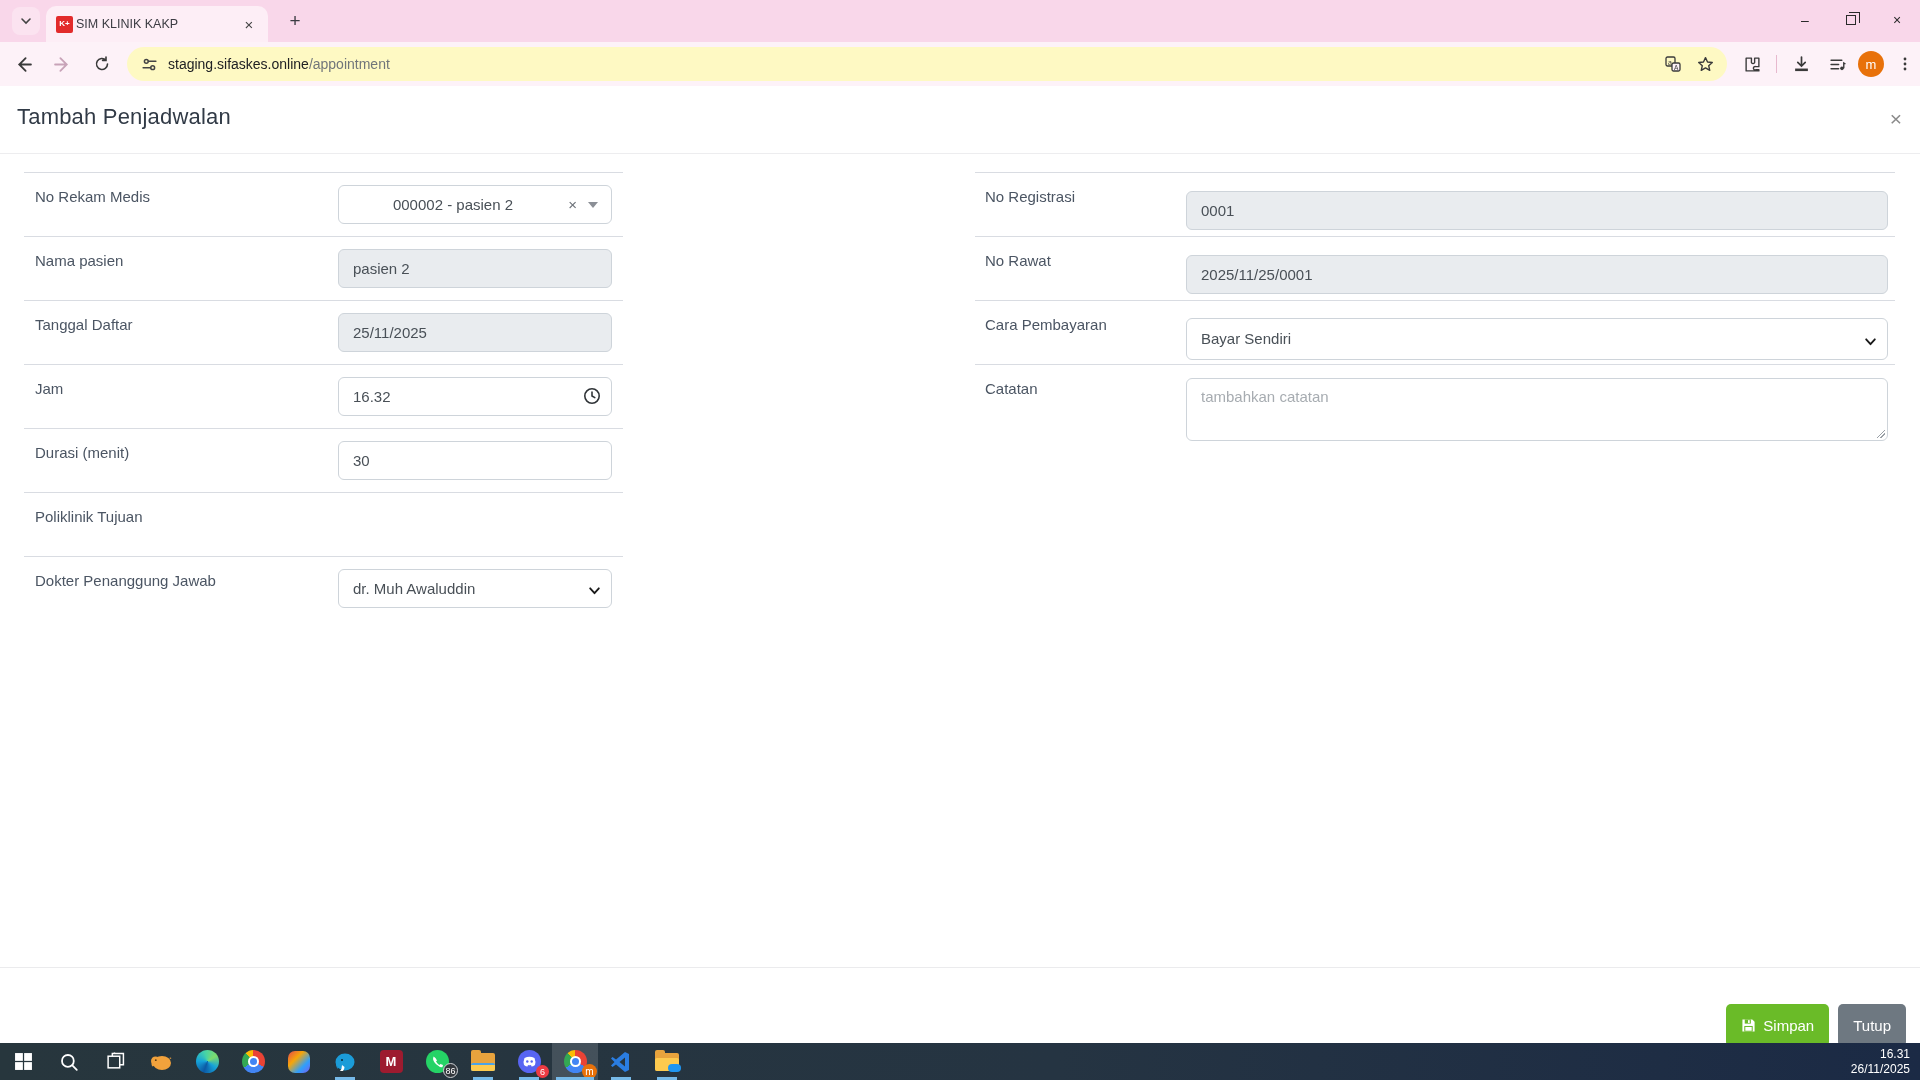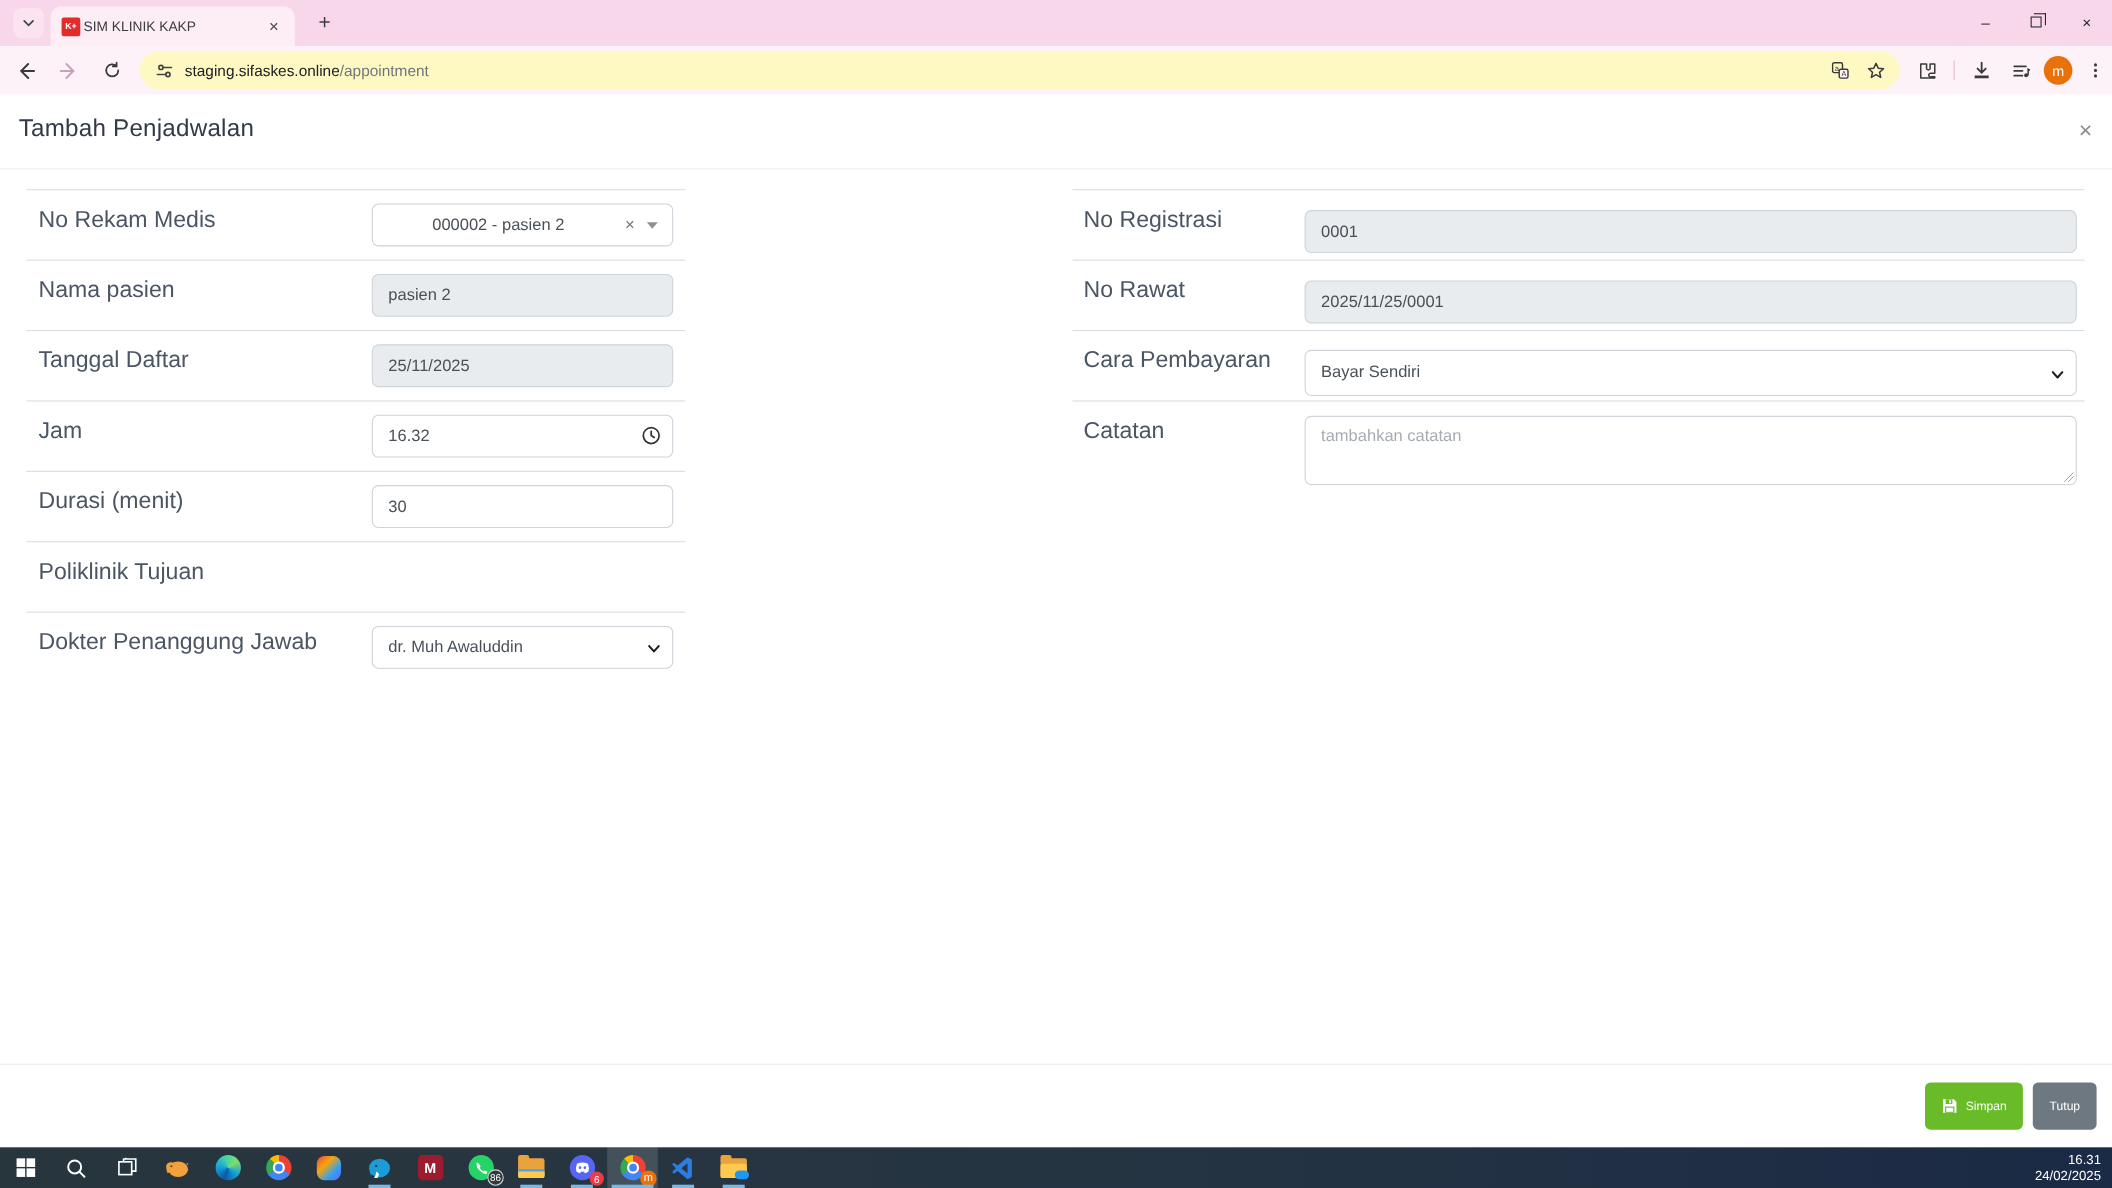--- a/index.html
+++ b/index.html
@@ -34,21 +34,21 @@
   
   .page { position:absolute; left:0; top:86px; width:1920px; height:957px; background:#fff; }
   .modal-title { position:absolute; left:17px; top:18px; font-size:22px; color:#313a46; font-weight:500; letter-spacing:.2px; }
   .modal-close { position:absolute; right:18px; top:22px; color:#8a8a8a; font-size:21px; cursor:pointer; line-height:1; }
   .header-border { position:absolute; left:0; top:67px; width:1920px; height:1px; background:#ededef; }
 
   .form-col { position:absolute; }
   .form-col.left { left:24px; top:86px; width:599px; }
   .form-col.right { left:975px; top:86px; width:920px; }
   .frow { display:flex; border-top:1px solid #d9dce2; min-height:64px; align-items:center; }
-  .frow .flabel { font-size:21px; color:#4b5563; align-self:flex-start; padding-top:15px; }
+  .frow .flabel { font-size:15px; color:#4b5563; align-self:flex-start; padding-top:15px; }
   .left .flabel { width:314px; padding-left:11px; }
   .right .flabel { width:211px; padding-left:10px; }
 
   .ctrl { height:39px; border:1px solid #ced4da; border-radius:6px; font-size:15px; color:#495057; background:#fff; display:flex; align-items:center; position:relative; }
   .ctrl input, .ctrl textarea { border:none; outline:none; background:transparent; font:inherit; color:inherit; width:100%; height:100%; padding:0 14px; }
   .ctrl.gray { background:#e9ecef; }
   .left .ctrl { width:274px; }
   .right .ctrl { width:702px;margin-top:12px; }
   .select2 { padding:0 14px; cursor:pointer; }
   .caret-down { width:0; height:0; border-left:5px solid transparent; border-right:5px solid transparent; border-top:6px solid #8b8f96; position:absolute; right:13px; top:16px; }
@@ -57,21 +57,21 @@
   .chev { position:absolute; right:10px; top:13px; }
   .clock-btn { position:absolute; right:10px; top:9px; cursor:pointer; }
   .textarea-ctrl { height:63px; align-items:center; }
   .textarea-ctrl textarea { resize:none; padding:9px 14px; }
   .textarea-ctrl textarea::placeholder { color:#a7acb1; }
   .resize-grip { position:absolute; right:2px; bottom:2px; width:9px; height:9px; background:
     linear-gradient(135deg, transparent 50%, #9aa0a6 50%, #9aa0a6 57%, transparent 57%, transparent 71%, #9aa0a6 71%, #9aa0a6 78%, transparent 78%); }
 
   .footer-border { position:absolute; left:0; top:881px; width:1920px; height:1px; background:#ebebed; }
   .footer-btns { position:absolute; right:14px; top:898px; display:flex; gap:9px; }
-  .btn { height:43px; border:none; border-radius:5px; font-size:11px; color:#fff; padding:0 15px; display:flex; align-items:center; gap:7px; cursor:pointer; font-family:inherit; }
+  .btn { height:43px; border:none; border-radius:5px; font-size:15px; color:#fff; padding:0 15px; display:flex; align-items:center; gap:7px; cursor:pointer; font-family:inherit;margin-top:20px; }
   .btn-save { background:#6abb28; }
   .btn-close { background:#6e7881; }
   .annotation-ellipse { position:absolute; left:1702px; top:970px; width:146px; height:66px; border:5px solid #e8281e; border-radius:50%; pointer-events:none; }
 
   
   .taskbar { position:absolute; left:0; top:1043px; width:1920px; height:37px; background:linear-gradient(90deg,#27363d 0%, #253442 55%, #1b2a45 100%); display:flex; align-items:center; }
   .task-cell { width:46px; height:37px; display:flex; align-items:center; justify-content:center; position:relative; cursor:pointer; }
   .task-cell.open:after { content:""; position:absolute; bottom:0; left:13px; width:20px; height:3px; background:#76b9e8; }
   .task-cell.active { background:rgba(255,255,255,0.14); }
   .task-cell.active:after { left:4px; width:38px; }
@@ -389,15 +389,15 @@
   </div>
   <div class="task-cell open">
     <span class="folder-icon">
         <span class="back"></span>
         <span class="front"></span>
         <span class="cloud"></span>
       </span>
   </div>
   <div class="tray">
     <div>16.31</div>
-    <div>24/02/2025</div>
+    <div>26/11/2025</div>
   </div>
 </div>
 
 </body></html>

